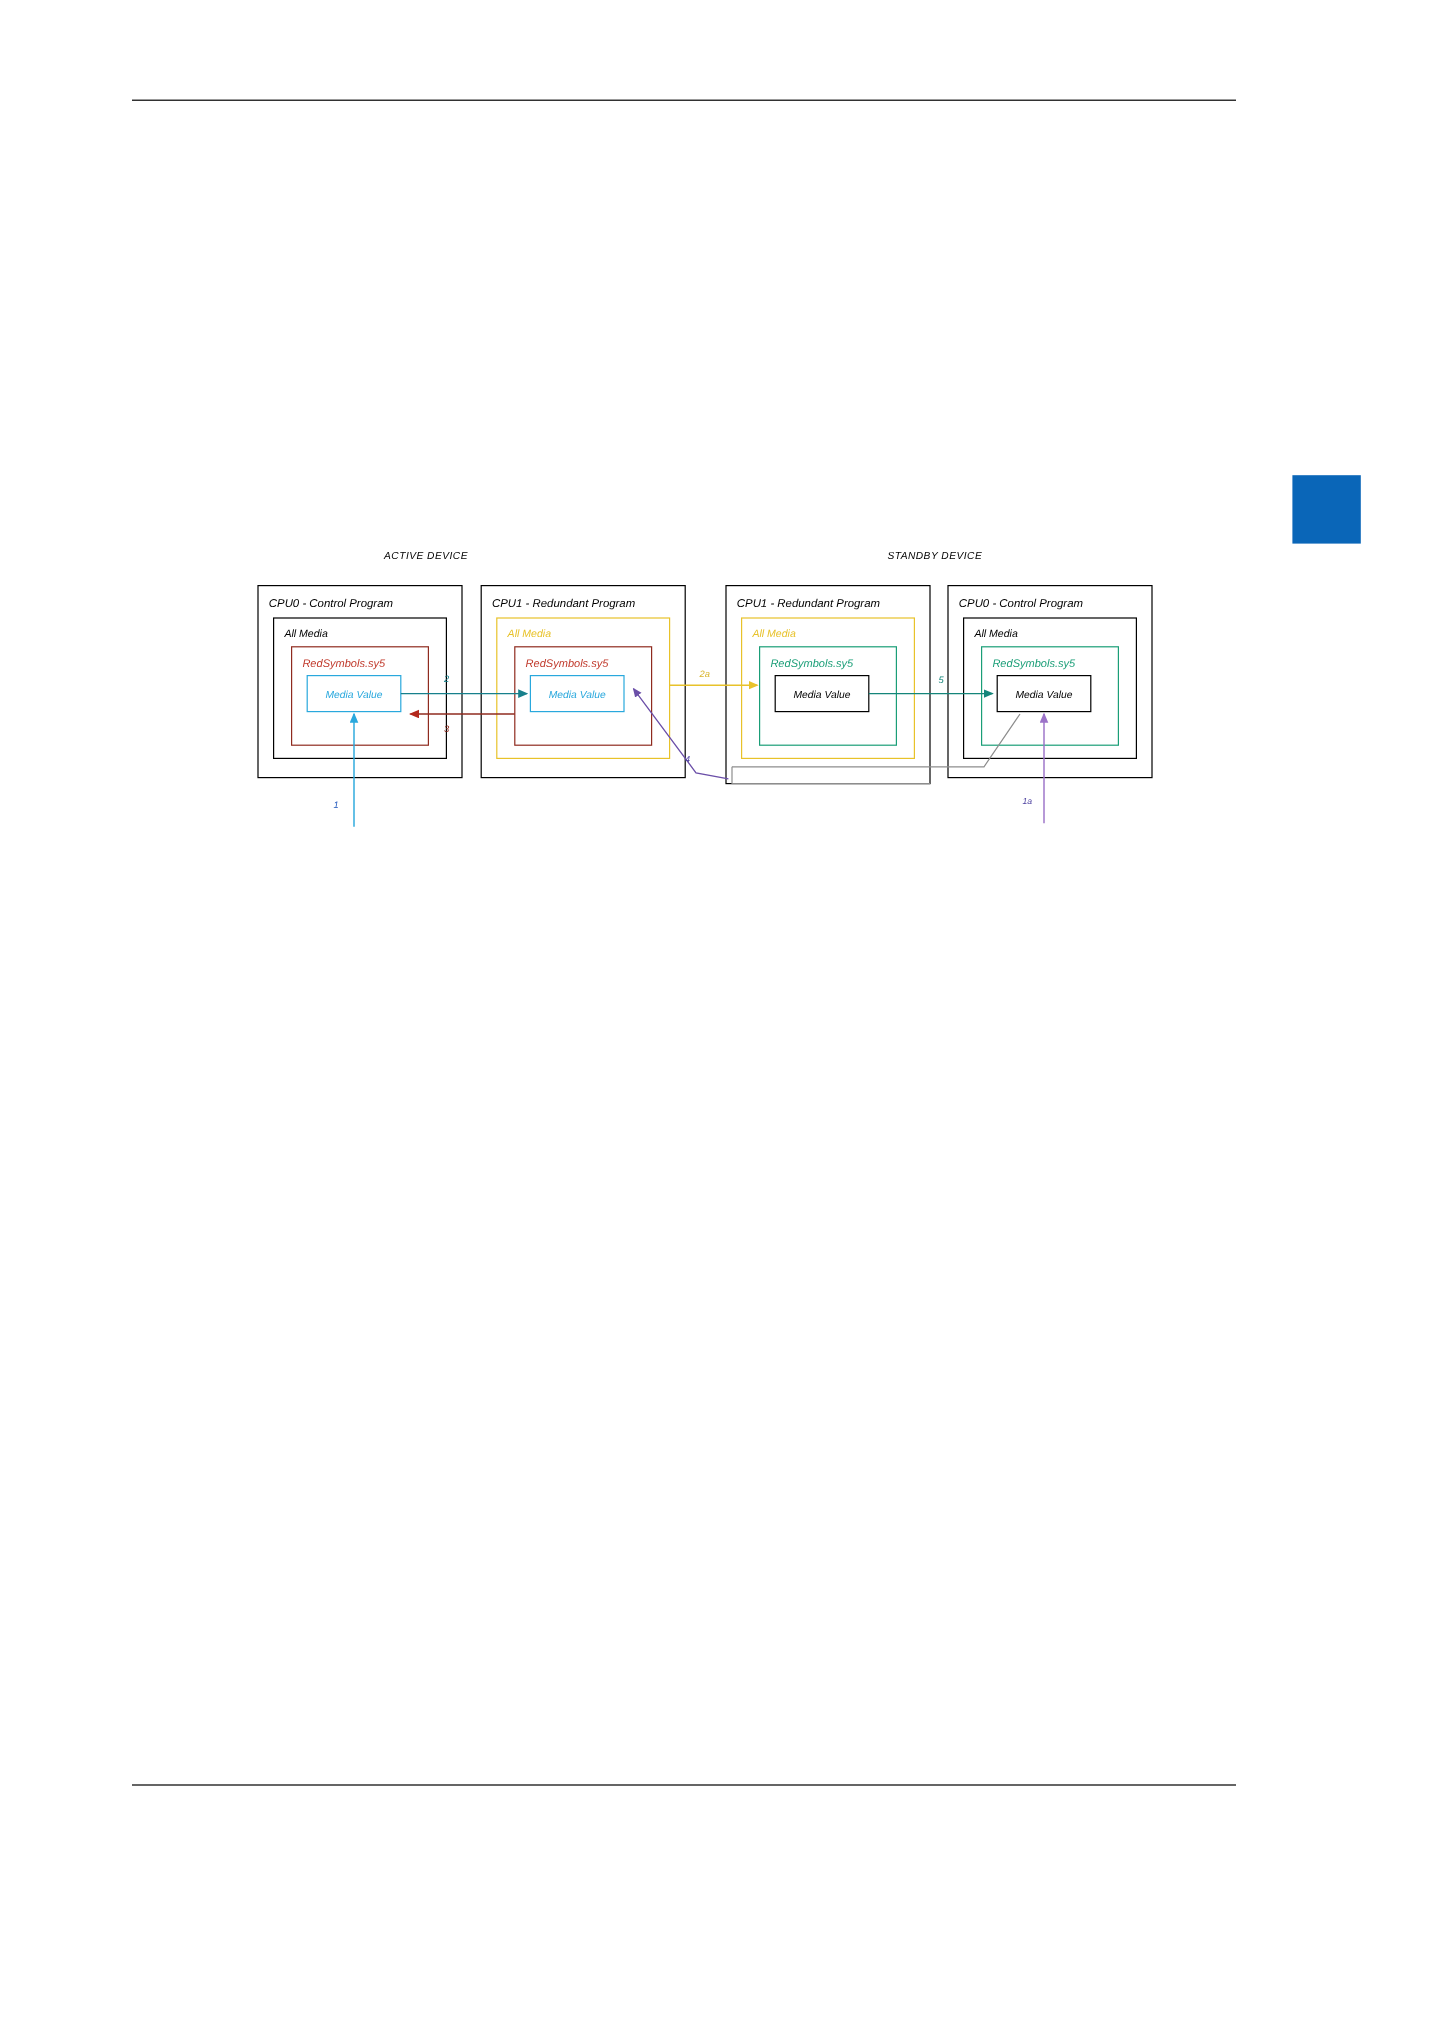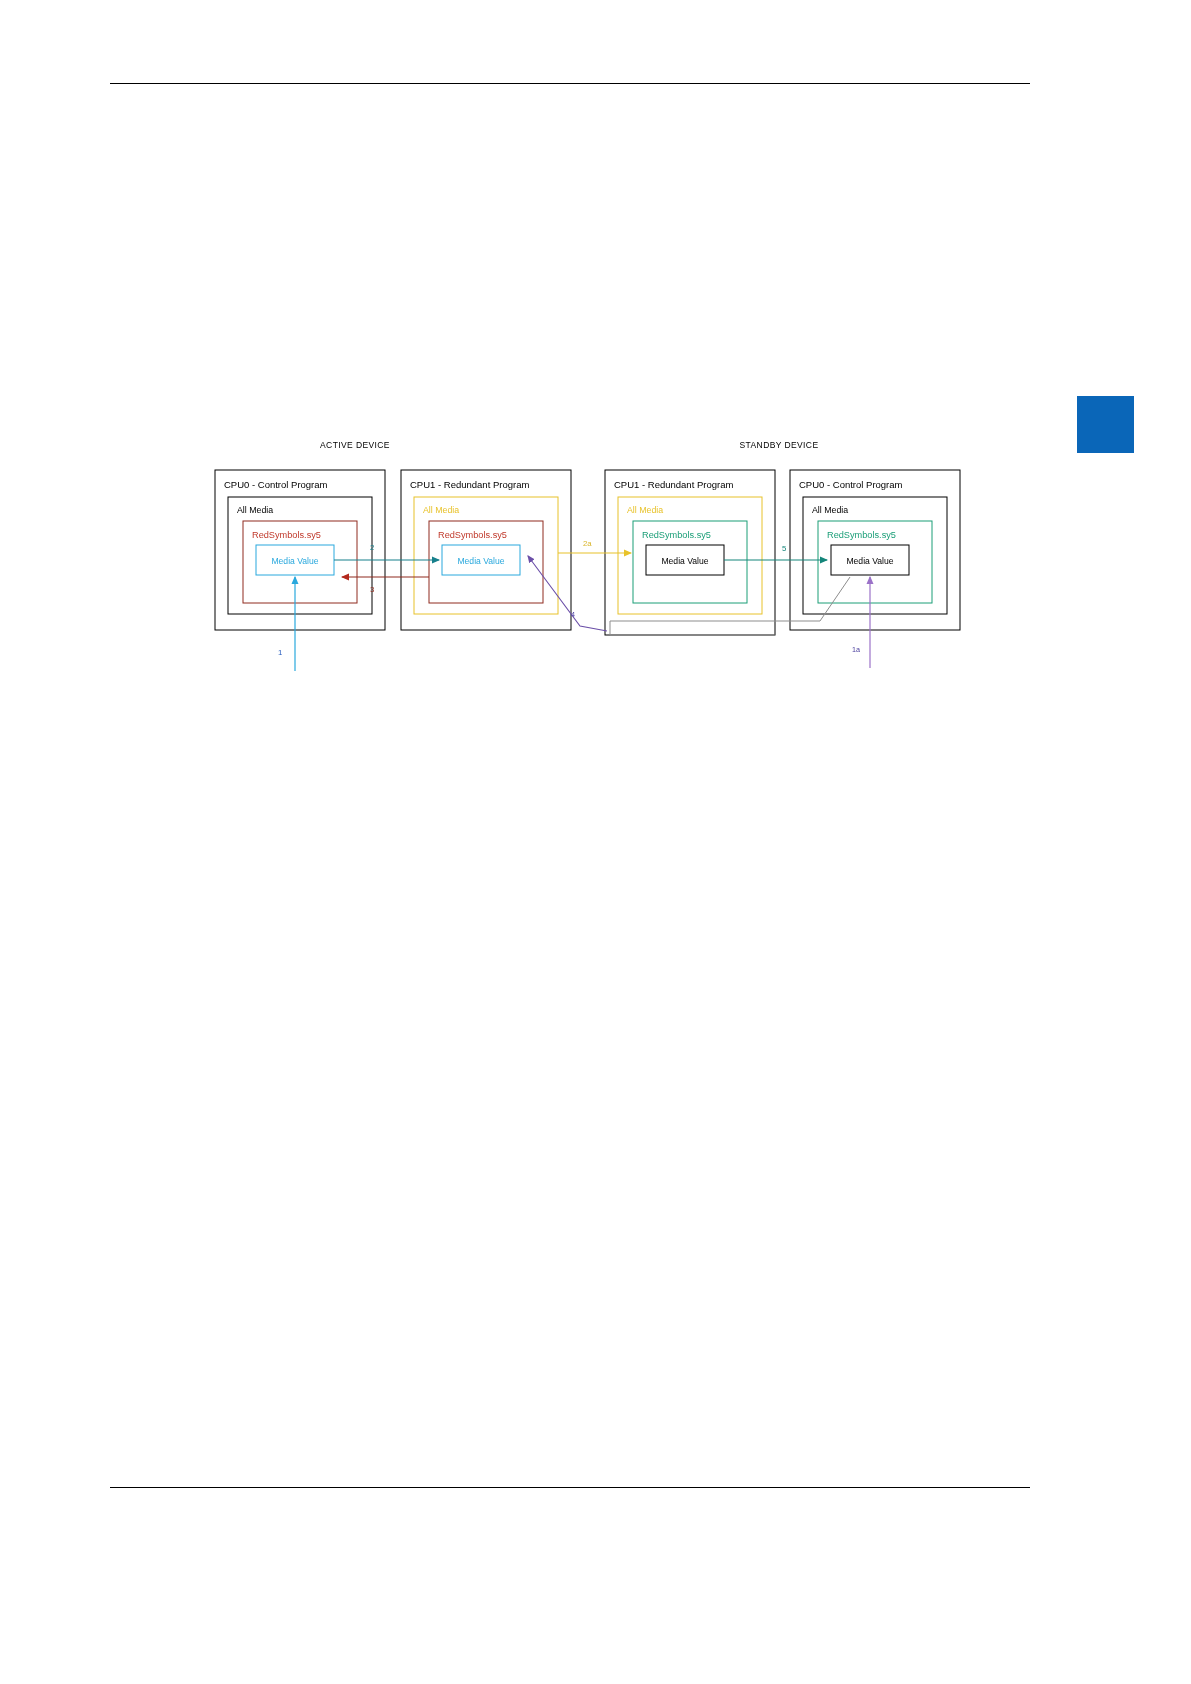--- a/index.html
+++ b/index.html
@@ -41,23 +41,24 @@
     position: absolute;
     left: 1077px;
     top: 396px;
     width: 57px;
     height: 57px;
     background: #0a66b8;
   }
   .figure {
     position: absolute;
     left: 190px;
-    top: 425px;
+    top: 443px;
     width: 800px;
     height: 250px;
+    font-style: italic;
   }
   .figure svg {
     display: block;
   }
   svg text {
     font-family: "Liberation Sans", sans-serif;
   }
   .t-device {
     font-size: 8.5px;
     letter-spacing: 0.4px;

